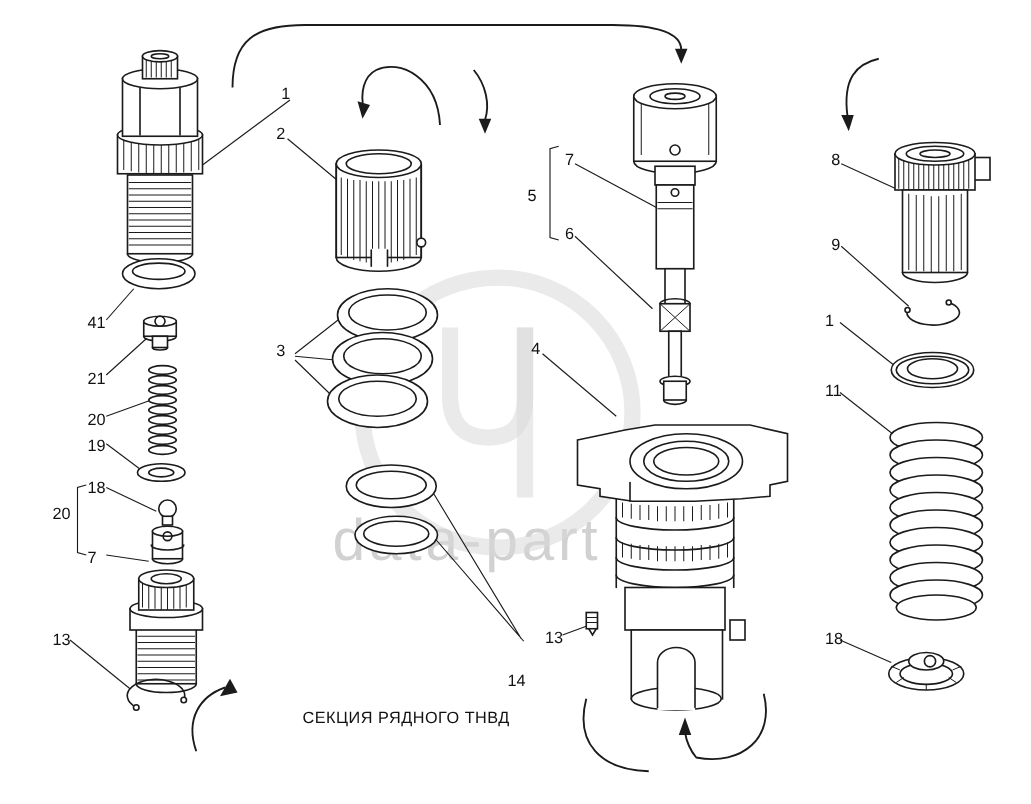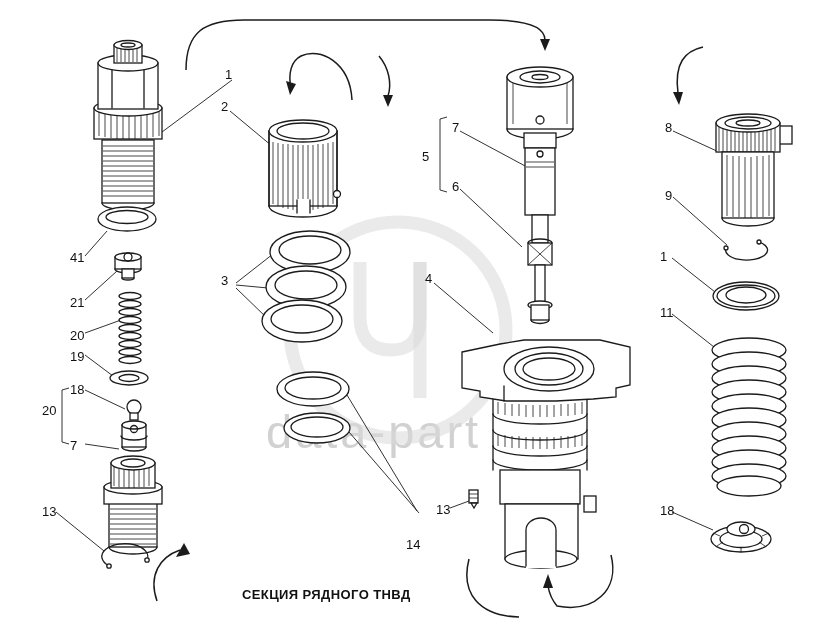--- a/index.html
+++ b/index.html
@@ -3,21 +3,21 @@
 <meta charset="utf-8">
 <style>
   *{margin:0;padding:0;box-sizing:border-box}
   html,body{background:#fff}
   .stage{position:relative;width:825px;height:643px;background:#fff;overflow:hidden;
          font-family:"Liberation Sans",sans-serif}
   .wm-text{position:absolute;left:266px;top:404px;font-size:47px;color:#c9c9c9;
            letter-spacing:3px;opacity:.85;font-family:"Liberation Sans",sans-serif}
   svg.draw{position:absolute;left:0;top:0}
   .co{position:absolute;font-size:13px;color:#111;line-height:1;font-family:"Liberation Sans",sans-serif}
-  .caption{position:absolute;left:242px;top:587px;font-size:13px;font-weight:700;color:#111;
+  .caption{position:absolute;left:242px;top:566px;font-size:13px;font-weight:400;color:#111;
            letter-spacing:.4px}
   .s{fill:none;stroke:#1b1b1b;stroke-width:1.3;stroke-linecap:round}
   .f{fill:#fff;stroke:#1b1b1b;stroke-width:1.3}
   .h{fill:none;stroke:#1b1b1b;stroke-width:.8}
   .ldr{fill:none;stroke:#1b1b1b;stroke-width:.9}
   .arr{fill:none;stroke:#1b1b1b;stroke-width:1.5}
   .ah{fill:#1b1b1b;stroke:none}
   .wm{stroke:#d8d8d8;fill:none;opacity:.55}
 </style>
 </head>

